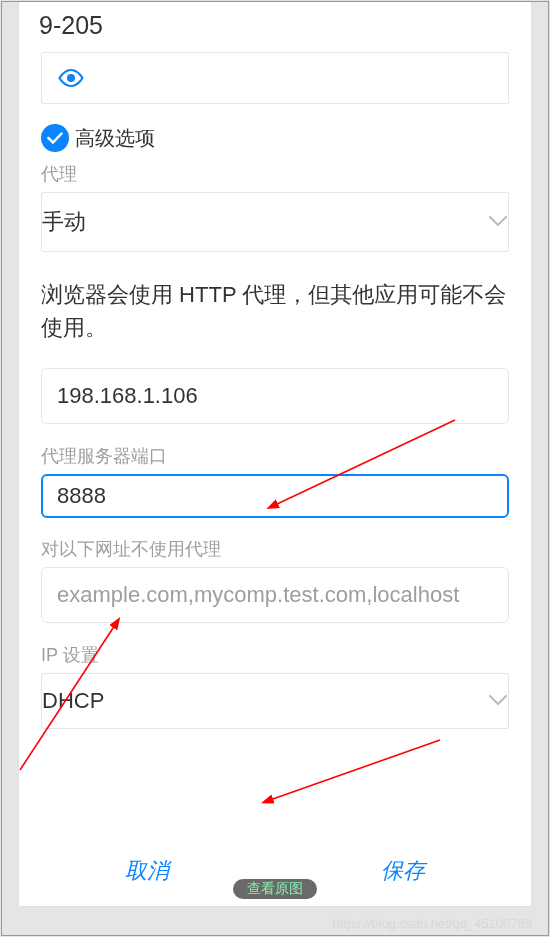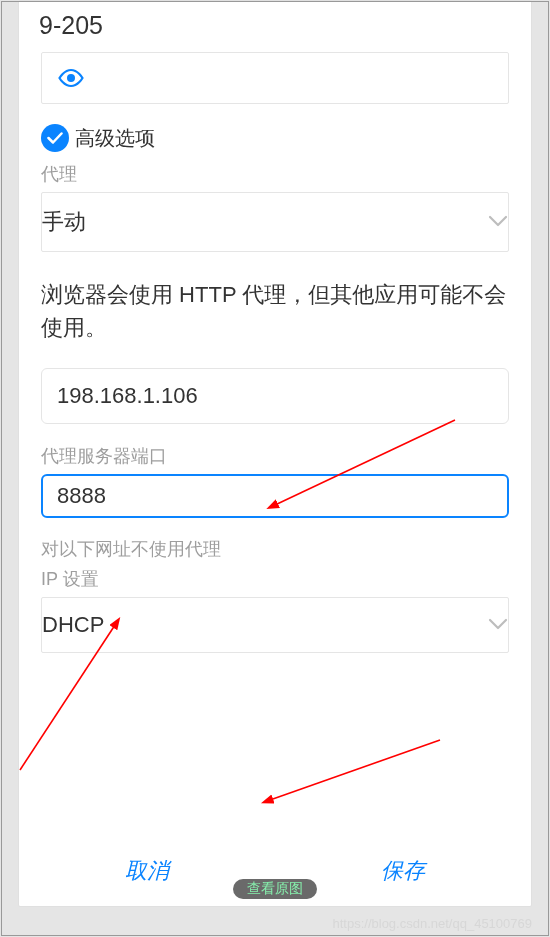--- a/index.html
+++ b/index.html
@@ -211,20 +211,21 @@
     </div>
 
     <div class="info-text">浏览器会使用 HTTP 代理，但其他应用可能不会使用。</div>
 
     <input class="text-input" value="198.168.1.106" style="">
 
     <div class="field-label">代理服务器端口</div>
     <input class="text-input focused" value="8888" style="">
 
     <div class="field-label">对以下网址不使用代理</div>
+    <input class="text-input" placeholder="example.com,mycomp.test.com,localhost" style="">
 
     <div class="field-label">IP 设置</div>
     <div class="select-box" style="margin-bottom:4px">
       <span class="sel-val">DHCP</span>
       <span class="chevron">
         <svg width="20" height="12" viewBox="0 0 20 12">
             <path d="M2 2 L10 10 L18 2" fill="none" stroke="#bdbdbd" stroke-width="2.2" stroke-linecap="round" stroke-linejoin="round"></path>
           </svg>
       </span>
     </div>

